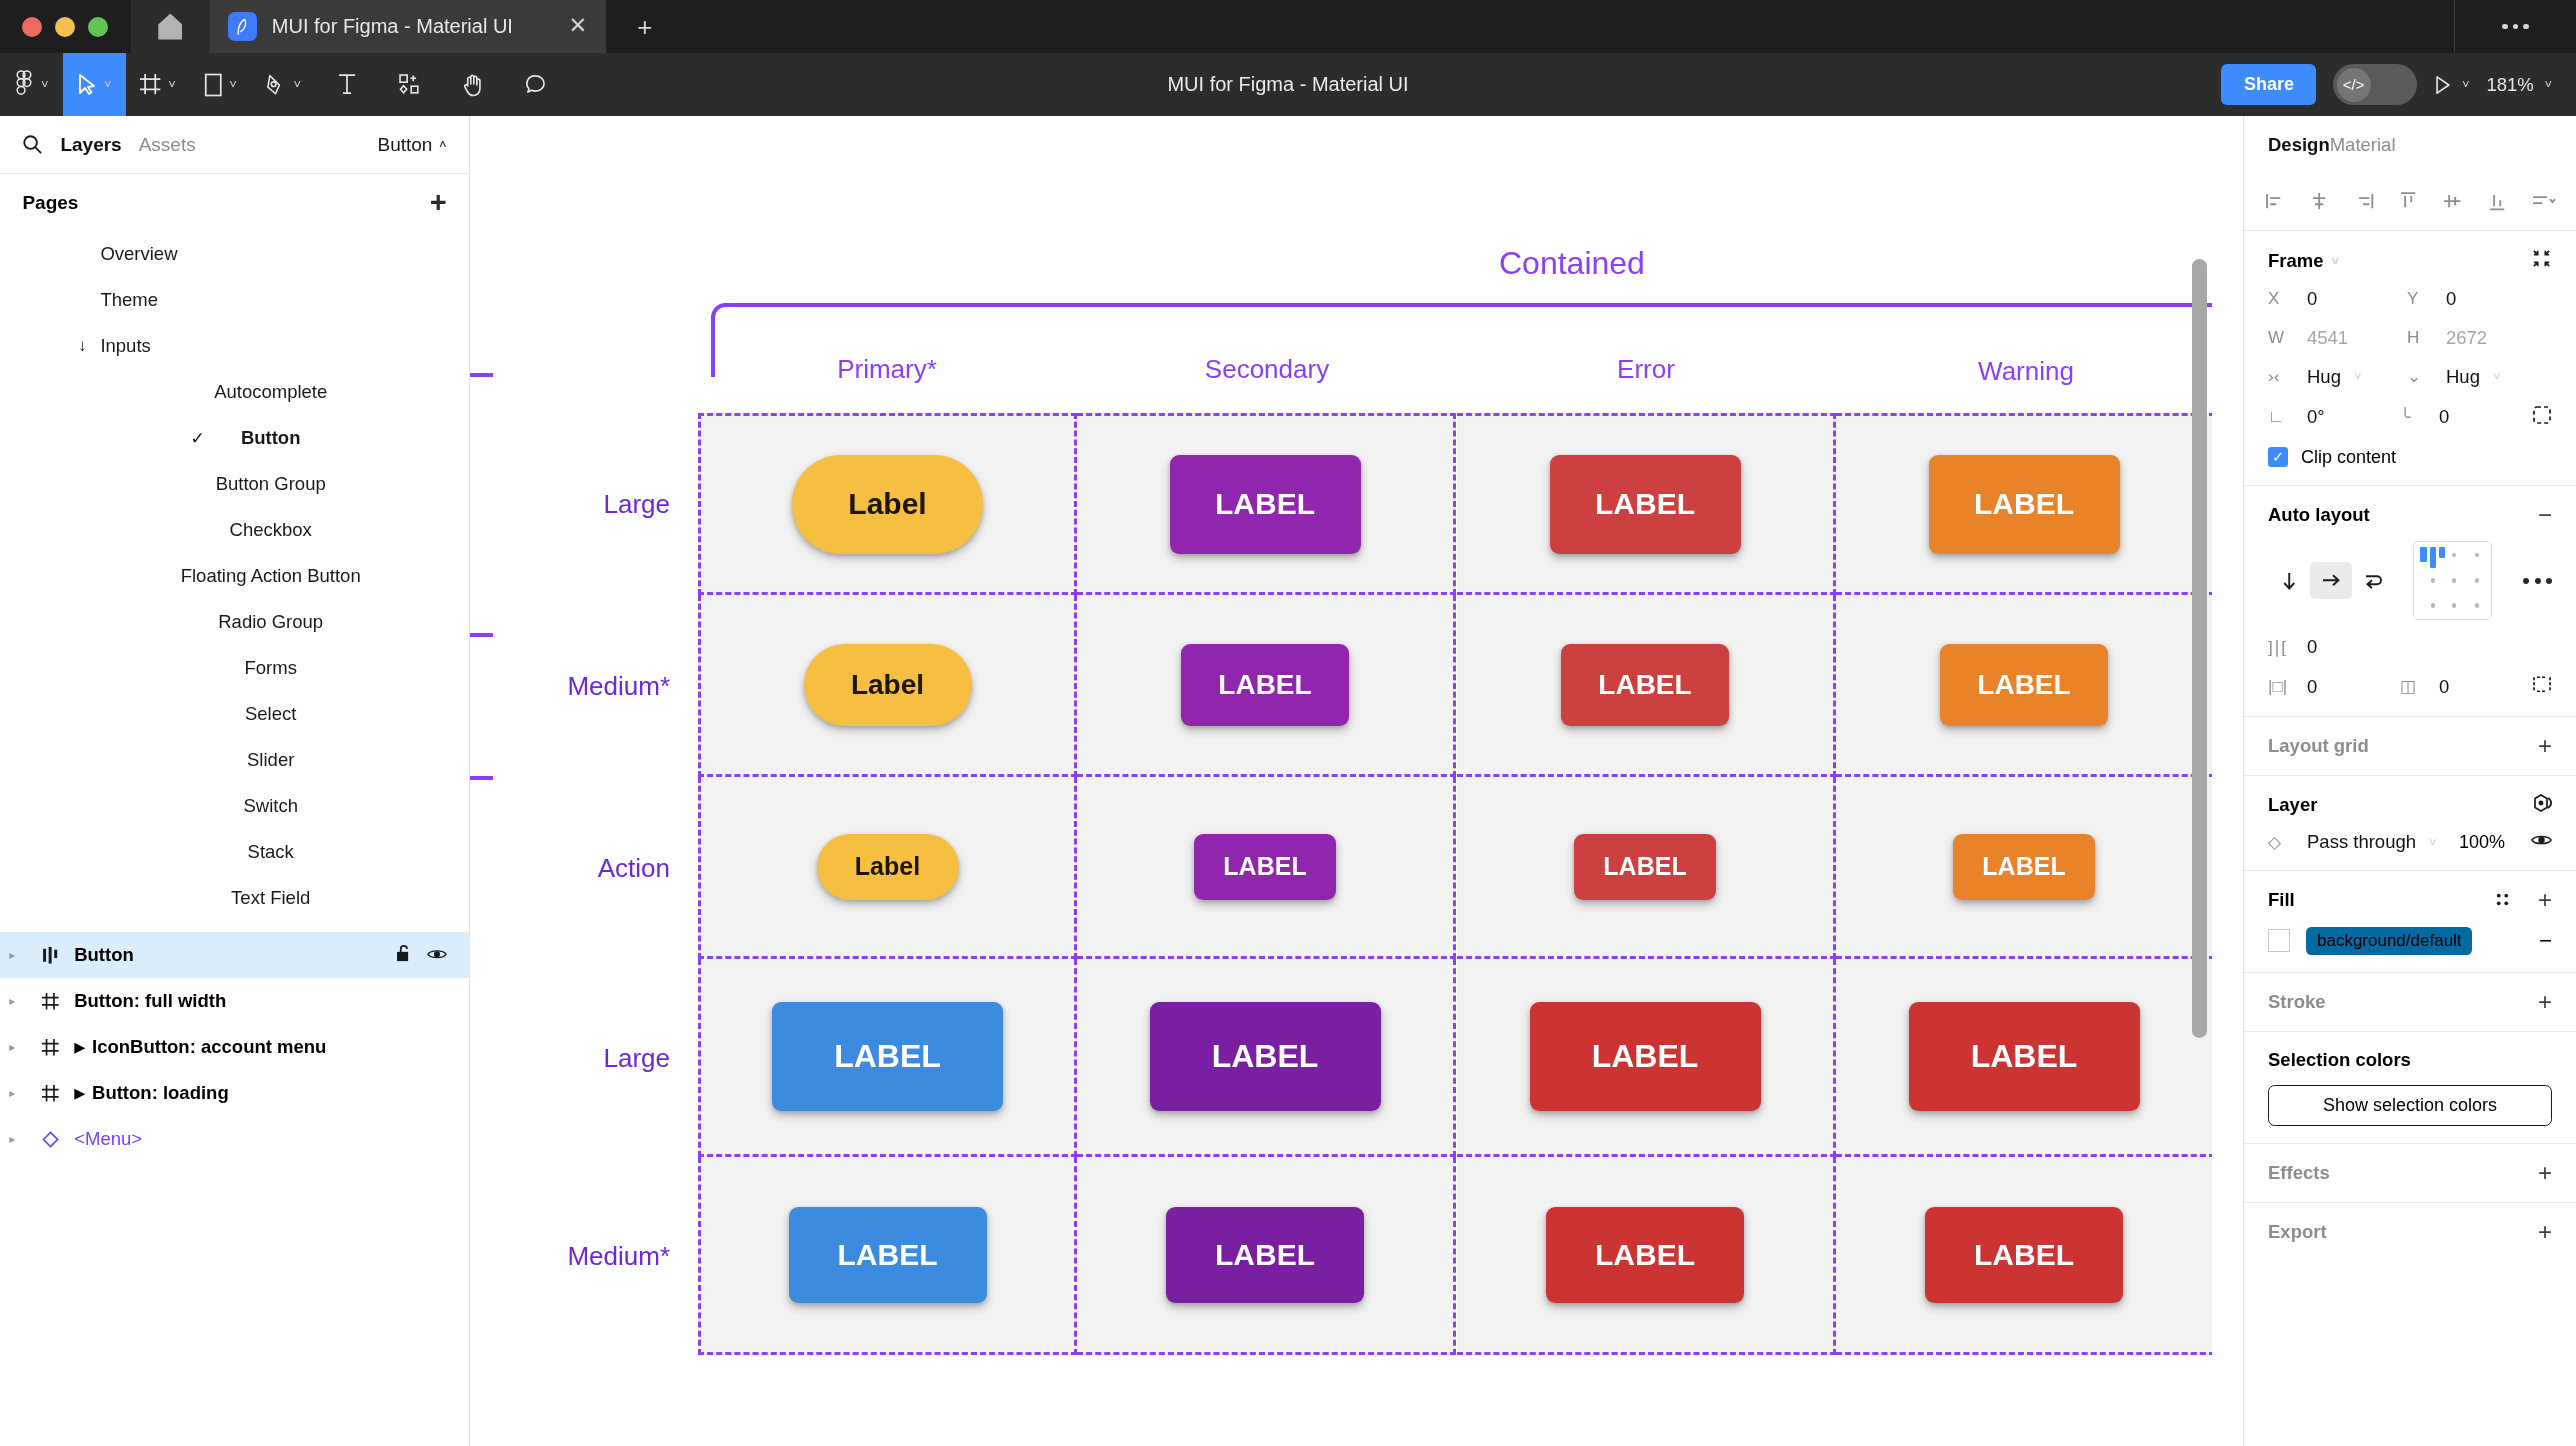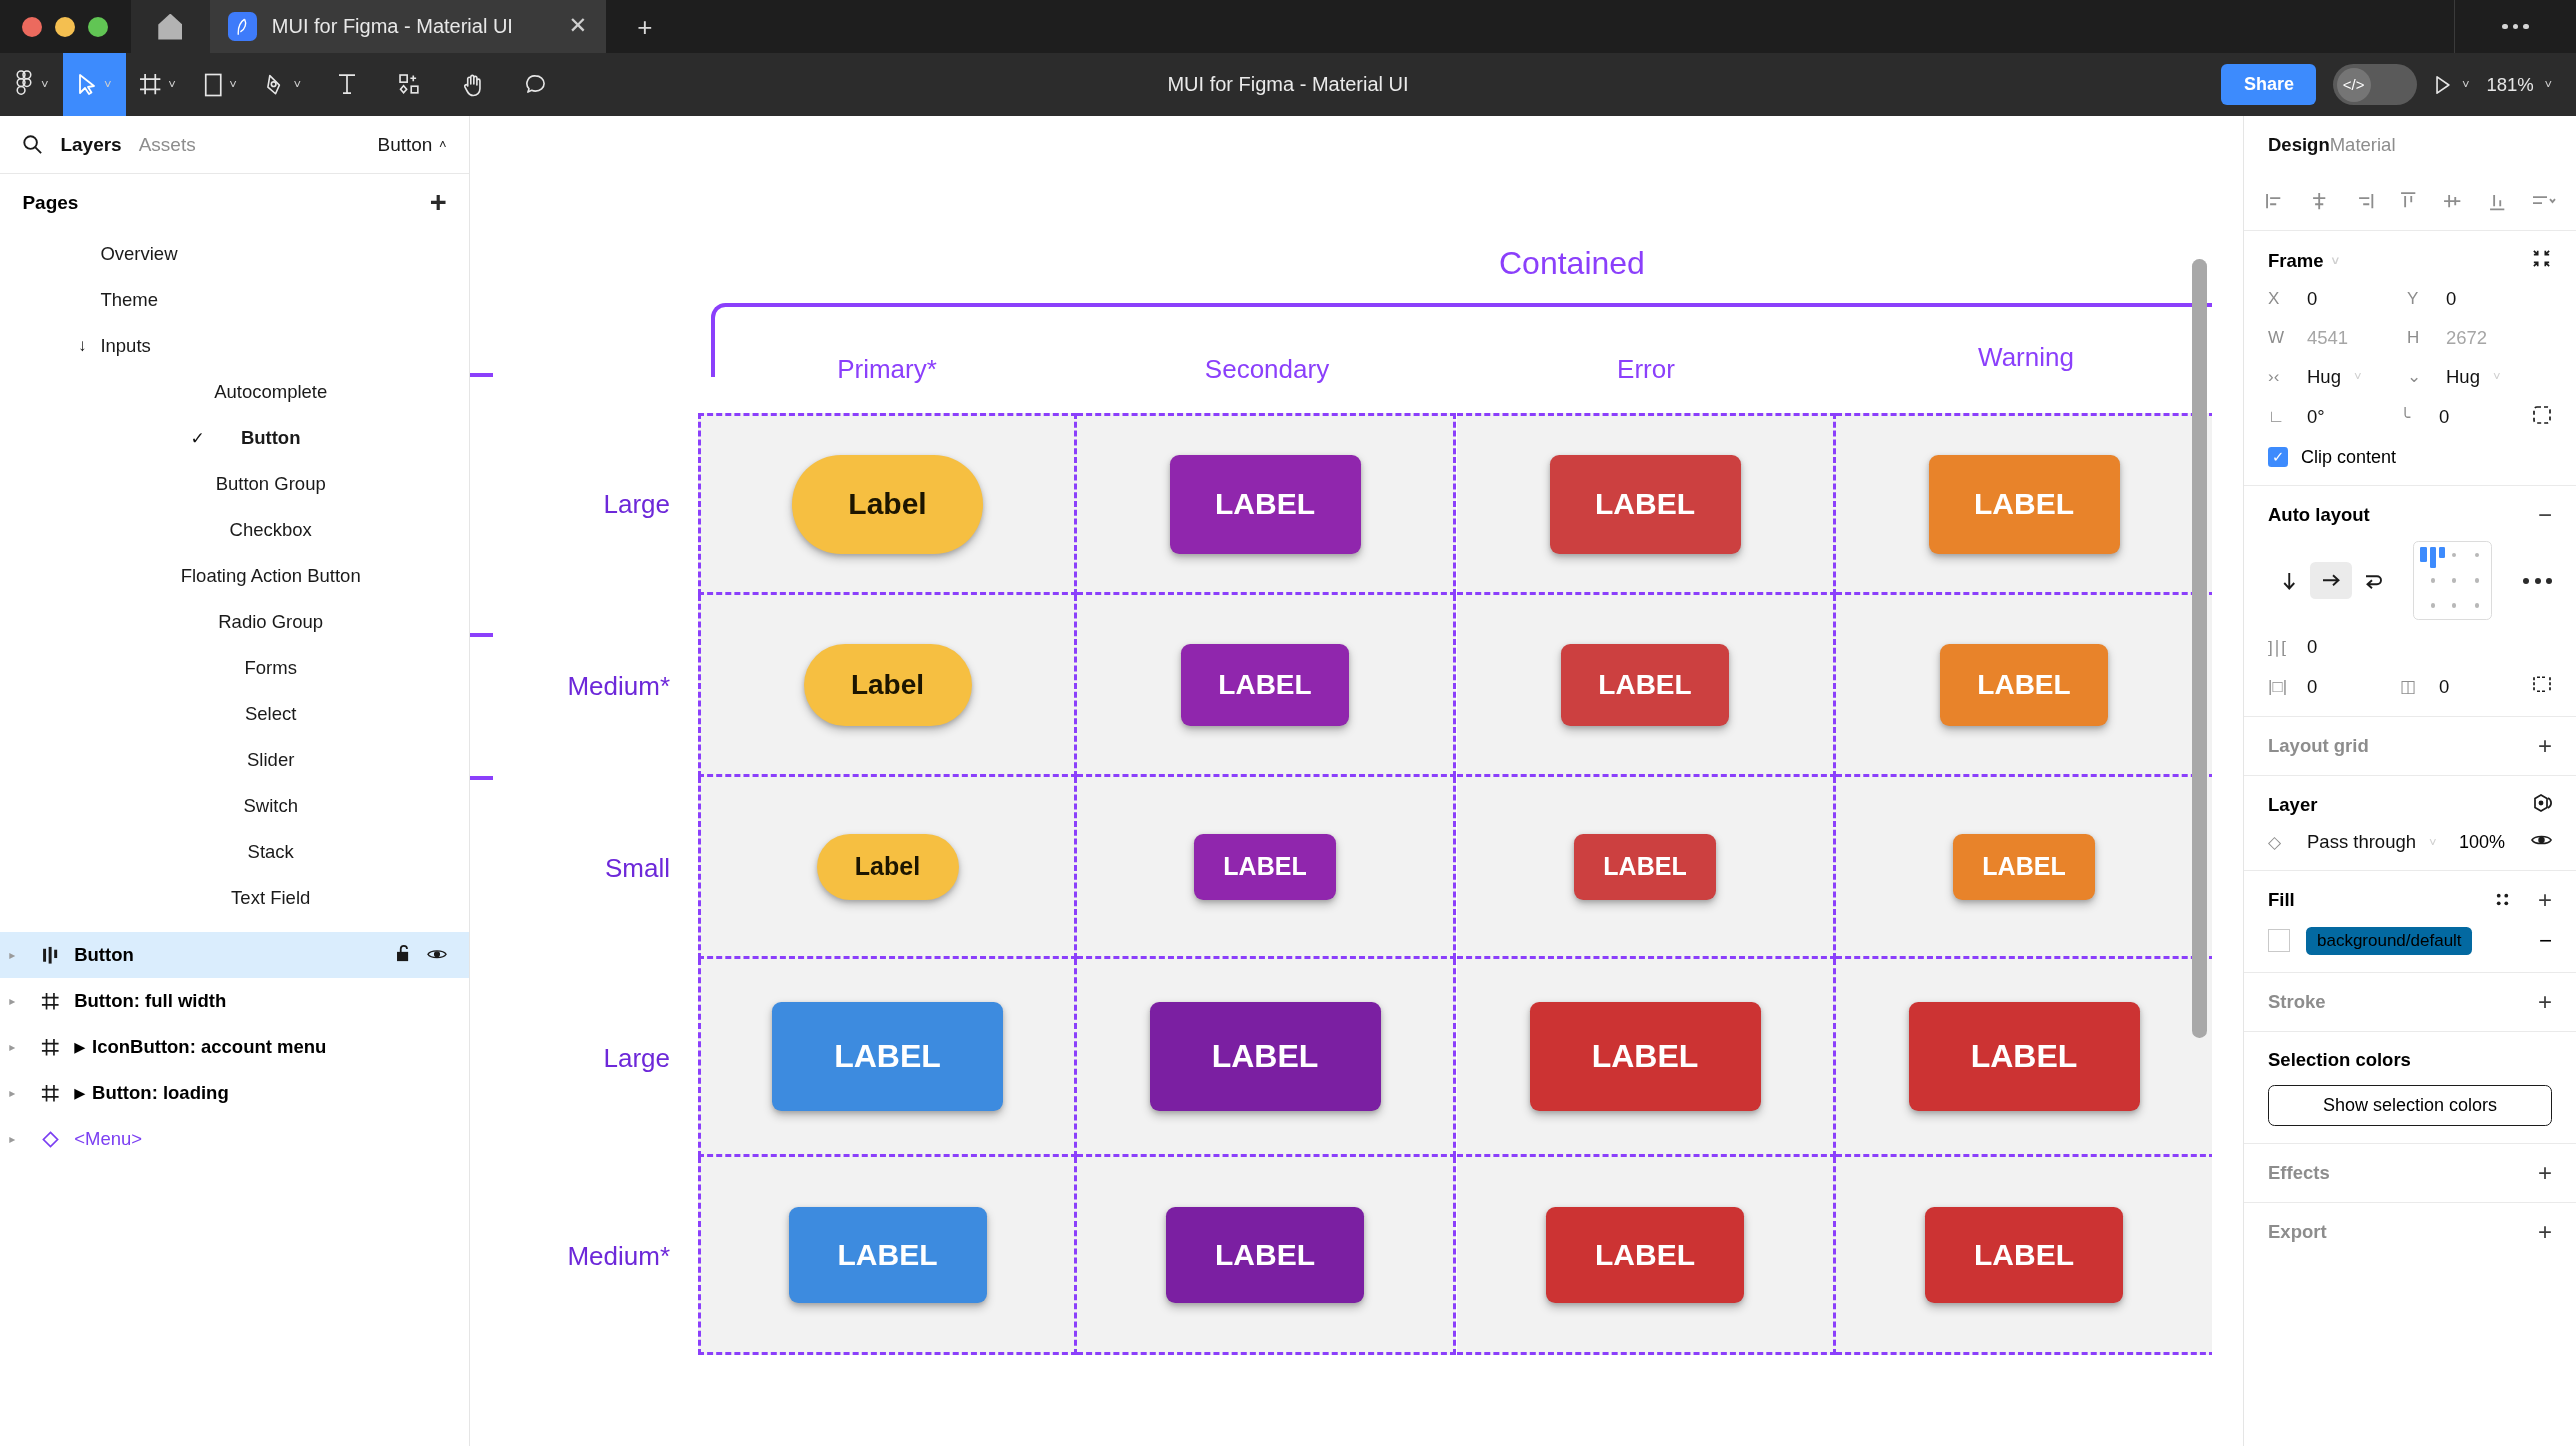--- a/index.html
+++ b/index.html
@@ -489,26 +489,26 @@
 
 <div id="canvas">
   <div id="container-label">Contained</div>
   <div id="outer-top"></div>
   <div id="outer-left"></div>
   <div id="outer-left2"></div>
   <div id="col-heads">
       <div class="col-head" style="left: 417px; top: 238px;">Primary*</div>
       <div class="col-head" style="left: 797px; top: 238px;">Secondary</div>
       <div class="col-head" style="left: 1176px; top: 238px;">Error</div>
-      <div class="col-head" style="left: 1556px; top: 226px;">Warning</div>
+      <div class="col-head" style="left: 1556px; top: 240px;">Warning</div>
     </div>
   <div id="row-heads">
       <div class="row-head" style="left: 200px; top: 388px;">Large</div>
       <div class="row-head" style="left: 200px; top: 570px;">Medium*</div>
-      <div class="row-head" style="left: 200px; top: 752px;">Small</div>
+      <div class="row-head" style="left: 200px; top: 752px;">Action</div>
       <div class="row-head" style="left: 200px; top: 942px;">Large</div>
       <div class="row-head" style="left: 200px; top: 1140px;">Medium*</div>
     </div>
   <div id="grid">
       <div class="gcell first-col first-row" style="left: 0px; top: 0px; width: 379px; height: 182px;">
         <div class="btn" style="width: 191px; height: 99px; background: rgb(246, 191, 65); color: rgb(28, 21, 0); font-size: 30px; border-radius: 49px;">Label</div>
       </div>
       <div class="gcell first-row" style="left: 379px; top: 0px; width: 379px; height: 182px;">
         <div class="btn" style="width: 191px; height: 99px; background: rgb(144, 38, 173); color: rgb(255, 255, 255); font-size: 30px; border-radius: 9.2px;">LABEL</div>
       </div>

